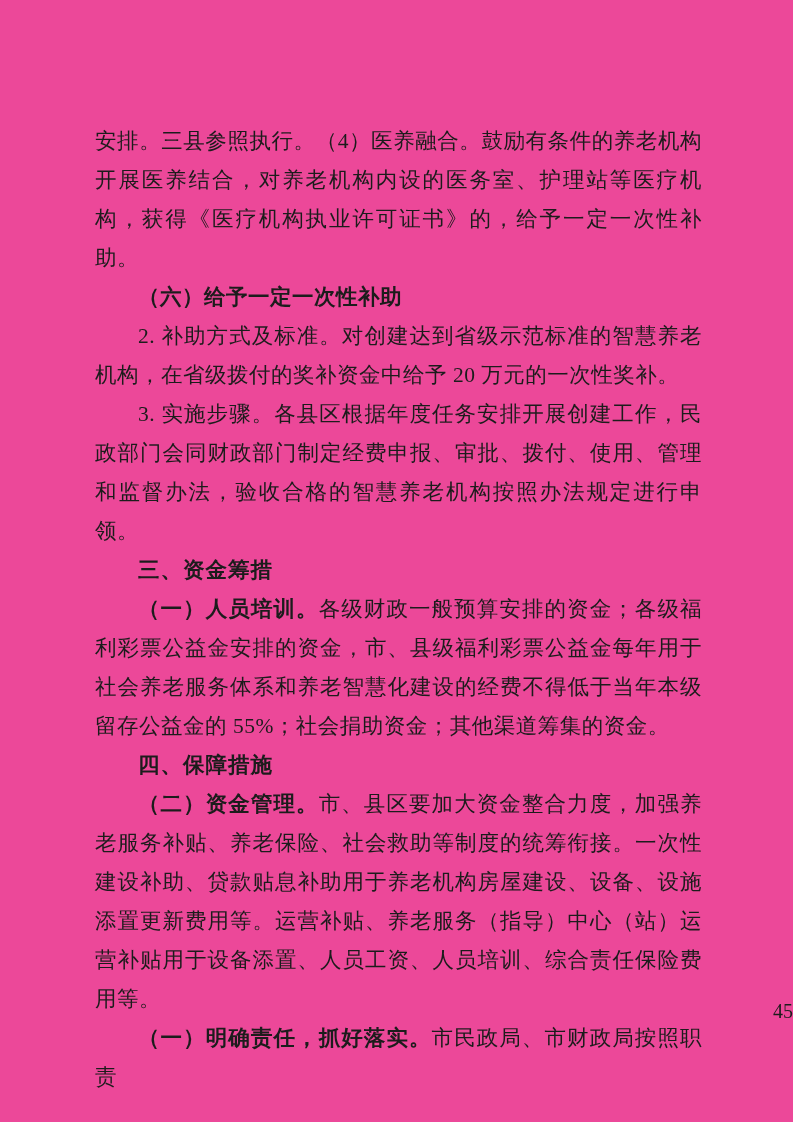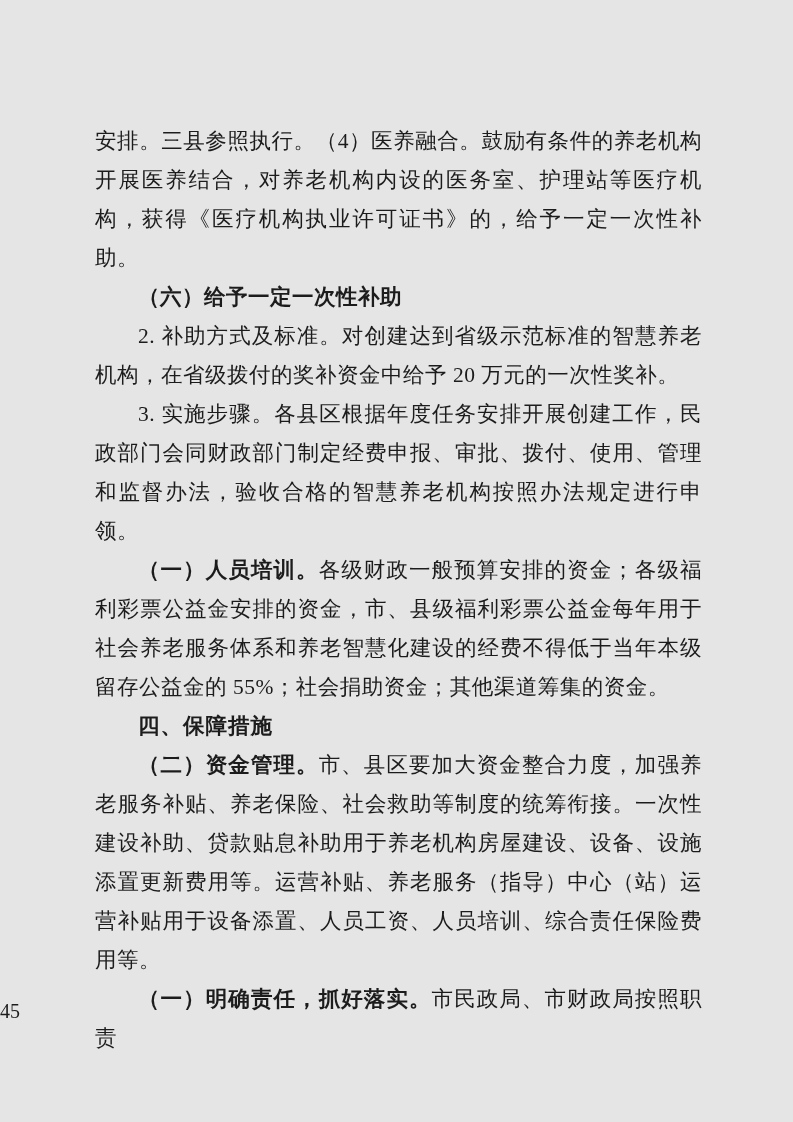--- a/index.html
+++ b/index.html
@@ -4,21 +4,21 @@
 <style>
   html, body {
     margin: 0;
     padding: 0;
     background: #ffffff;
   }
   .page {
     position: relative;
     width: 793px;
     height: 1122px;
-    background: #e5e5e5;
+    background: #ec4899;
     overflow: hidden;
     font-family: "Liberation Serif", "DejaVu Serif", serif;
     color: #1c1c1c;
   }
   .content {
     position: absolute;
     left: 95px;
     top: 122px;
     width: 607px;
   }
@@ -45,34 +45,35 @@
     letter-spacing: 1px;
   }
   .lead {
     font-weight: bold;
   }
   .page-number {
     position: absolute;
     left: 0;
     right: 0;
     top: 1000px;
-    text-align: left;
+    text-align: right;
     font-size: 20px;
     color: #1c1c1c;
     font-family: "Liberation Serif", "DejaVu Serif", serif;
   }
 </style>
 </head>
 <body>
 
 <div class="page">
   <div class="content">
       <p class="para p-continuation"><span>安排。三县参照执行。（4）医养融合。鼓励有条件的养老机构开展医养结合，对养老机构内设的医务室、护理站等医疗机构，获得《医疗机构执业许可证书》的，给予一定一次性补助。</span></p>
       <p class="para h-kai-bold"><span>（六）给予一定一次性补助</span></p>
       <p class="para"><span>2. 补助方式及标准。对创建达到省级示范标准的智慧养老机构，在省级拨付的奖补资金中给予 20 万元的一次性奖补。</span></p>
       <p class="para"><span>3. 实施步骤。各县区根据年度任务安排开展创建工作，民政部门会同财政部门制定经费申报、审批、拨付、使用、管理和监督办法，验收合格的智慧养老机构按照办法规定进行申领。</span></p>
+      <p class="para h-hei"><span>三、资金筹措</span></p>
       <p class="para"><span class="lead">（一）人员培训。</span><span>各级财政一般预算安排的资金；各级福利彩票公益金安排的资金，市、县级福利彩票公益金每年用于社会养老服务体系和养老智慧化建设的经费不得低于当年本级留存公益金的 55%；社会捐助资金；其他渠道筹集的资金。</span></p>
       <p class="para h-hei"><span>四、保障措施</span></p>
       <p class="para"><span class="lead">（二）资金管理。</span><span>市、县区要加大资金整合力度，加强养老服务补贴、养老保险、社会救助等制度的统筹衔接。一次性建设补助、贷款贴息补助用于养老机构房屋建设、设备、设施添置更新费用等。运营补贴、养老服务（指导）中心（站）运营补贴用于设备添置、人员工资、人员培训、综合责任保险费用等。</span></p>
       <p class="para"><span class="lead">（一）明确责任，抓好落实。</span><span>市民政局、市财政局按照职责</span></p>
     </div>
   <div class="page-number">45</div>
 </div>
 
 </body></html>

